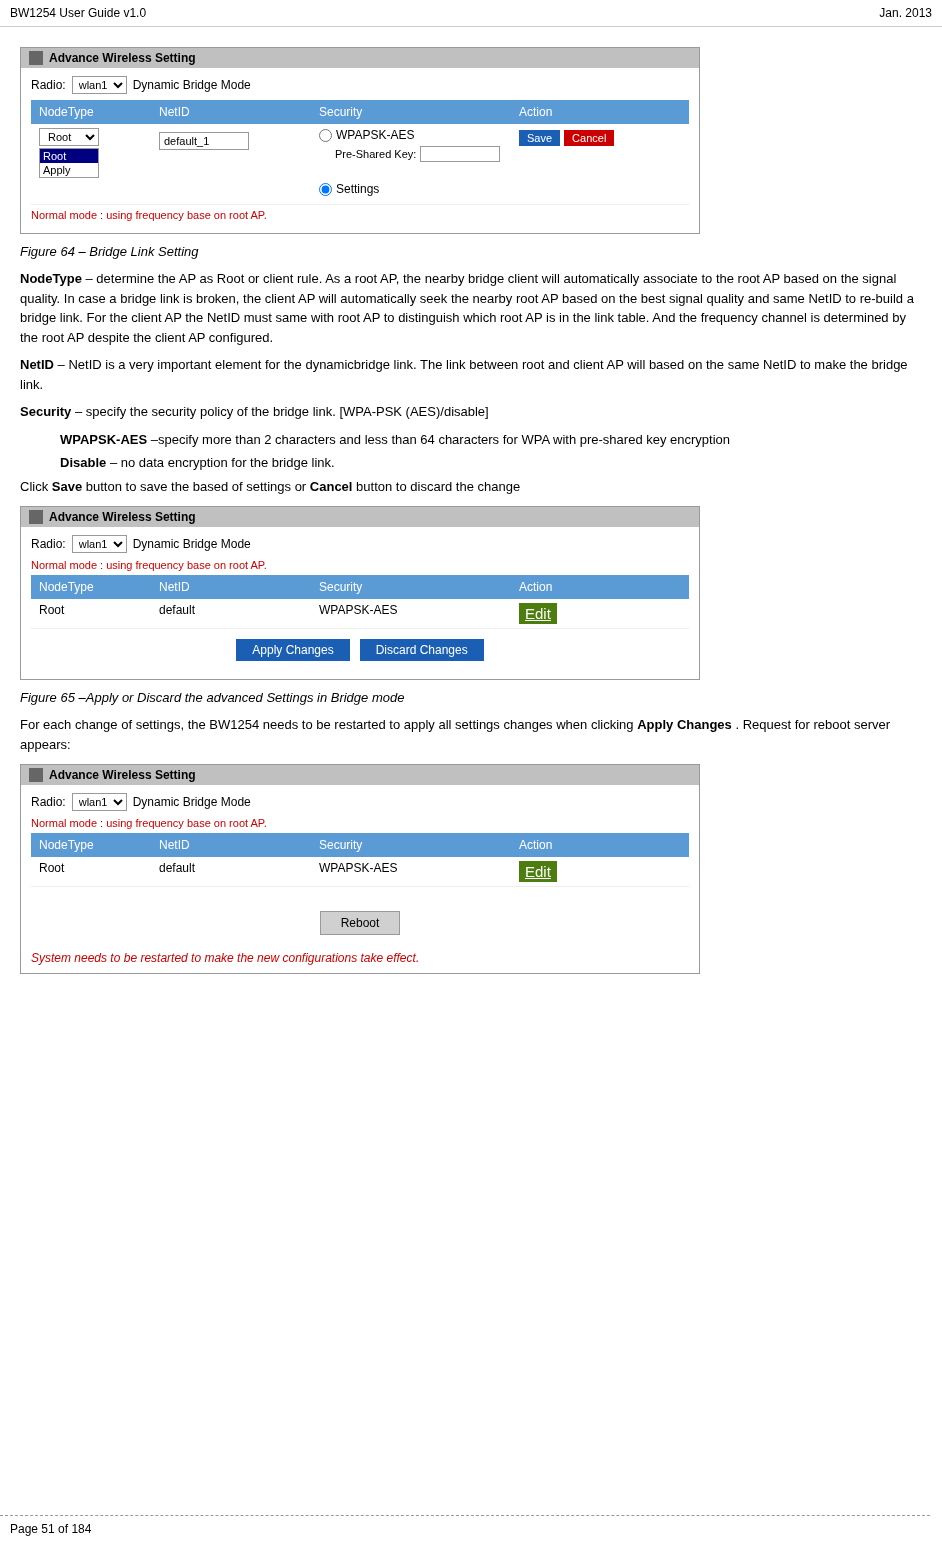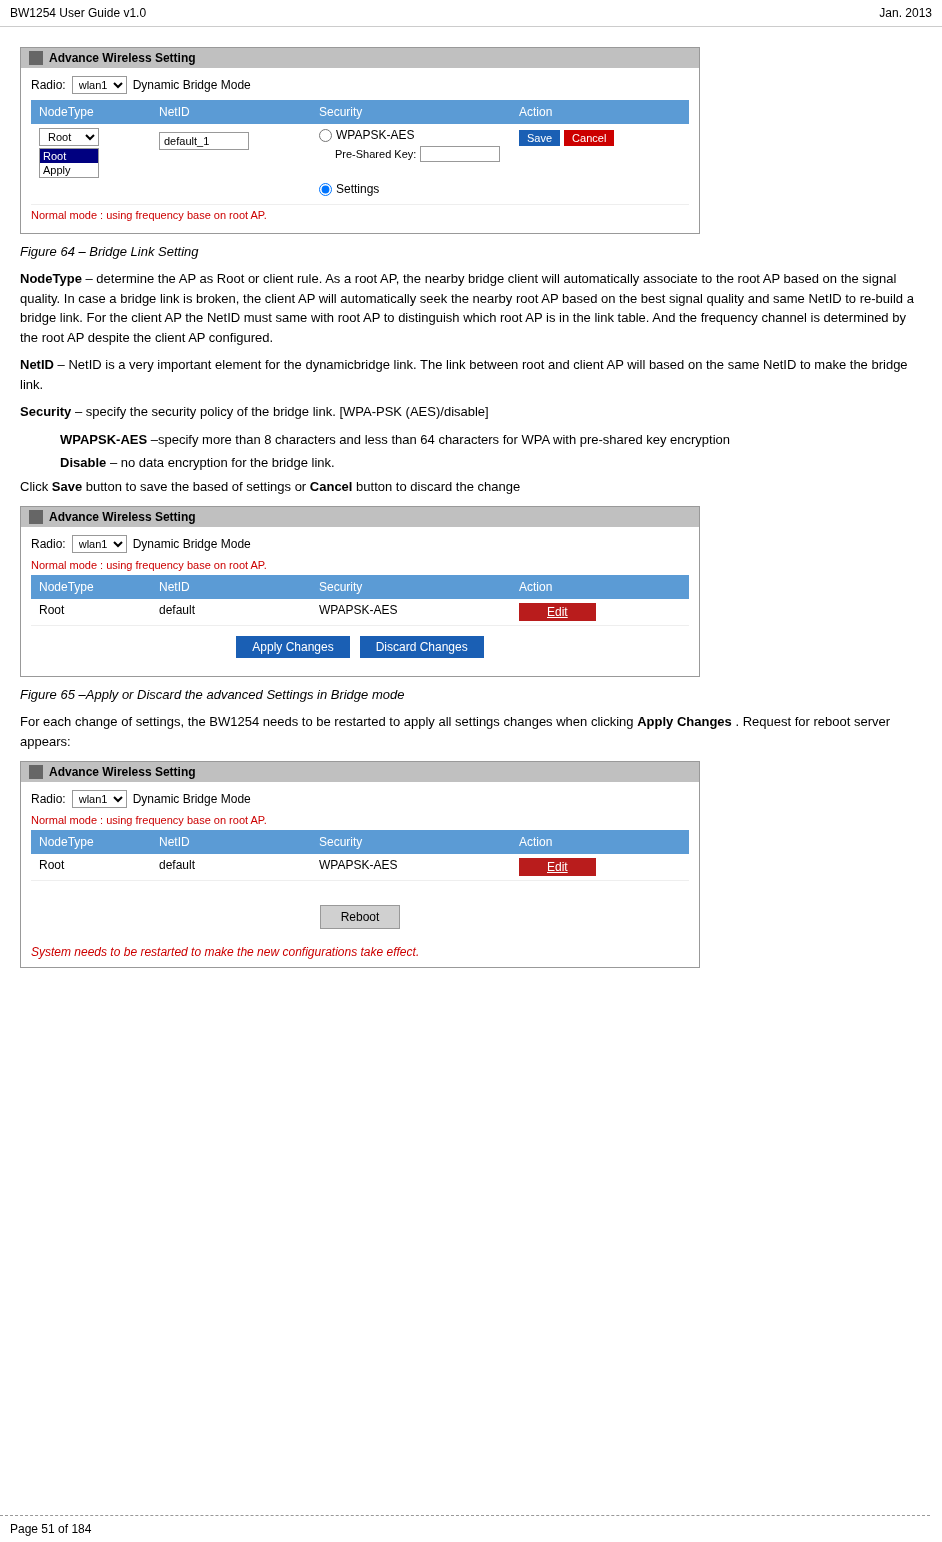--- a/index.html
+++ b/index.html
@@ -161,25 +161,25 @@
     }
     .btn-cancel {
       background: #cc0000;
       color: #fff;
       border: none;
       padding: 2px 8px;
       font-size: 11px;
       cursor: pointer;
     }
     .btn-edit {
-      background: #b91c1c;
+      background: #4d7c0f;
       color: #fff;
       border: none;
-      padding: 2px 28px;
-      font-size: 12px;
+      padding: 2px 6px;
+      font-size: 15px;
       cursor: pointer;
       text-decoration: underline;
     }
     .btn-apply {
       background: #1a5fb4;
       color: #fff;
       border: none;
       padding: 4px 16px;
       font-size: 12px;
       cursor: pointer;
@@ -327,21 +327,21 @@
     <span> – NetID is a very important element for the dynamicbridge link. The link between root and client AP will based on the same NetID to make the bridge link.</span>
   </p>
 
   <p class="para">
     <strong>Security</strong>
     <span> – specify the security policy of the bridge link. [WPA-PSK (AES)/disable]</span>
   </p>
 
   <p class="para-indent">
     <strong>WPAPSK-AES</strong>
-    <span> –specify more than 8 characters and less than 64 characters for WPA with pre-shared key encryption</span>
+    <span> –specify more than 2 characters and less than 64 characters for WPA with pre-shared key encryption</span>
   </p>
 
   <p class="para-indent">
     <strong>Disable</strong>
     <span> – no data encryption for the bridge link.</span>
   </p>
 
   <p class="para">
     <span>Click </span>
     <strong>Save</strong>

